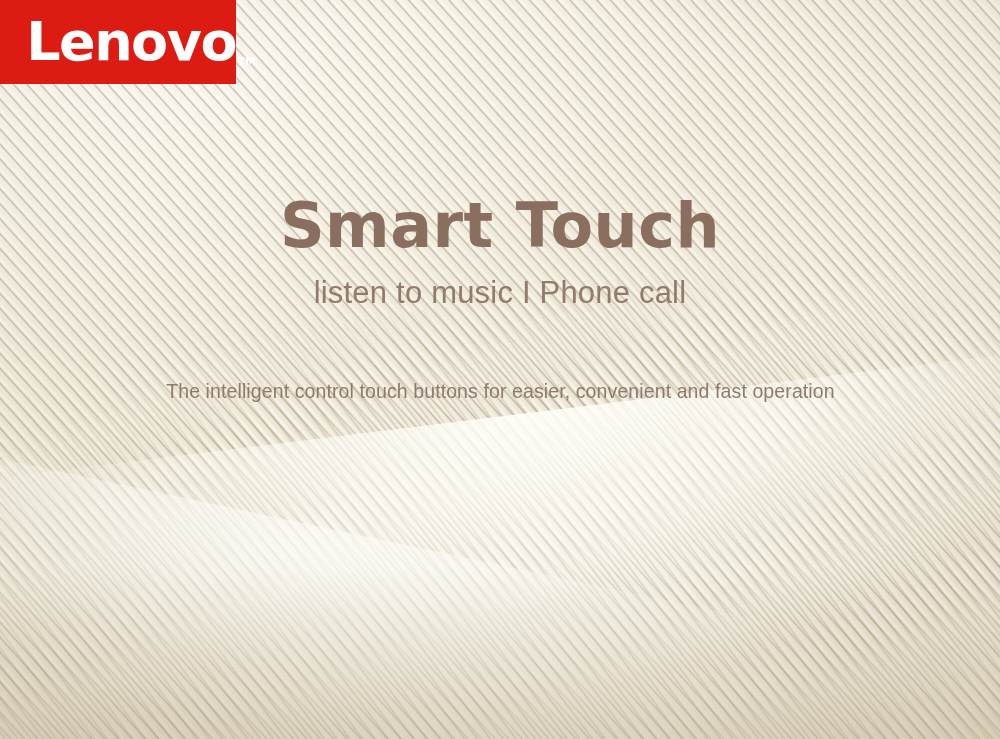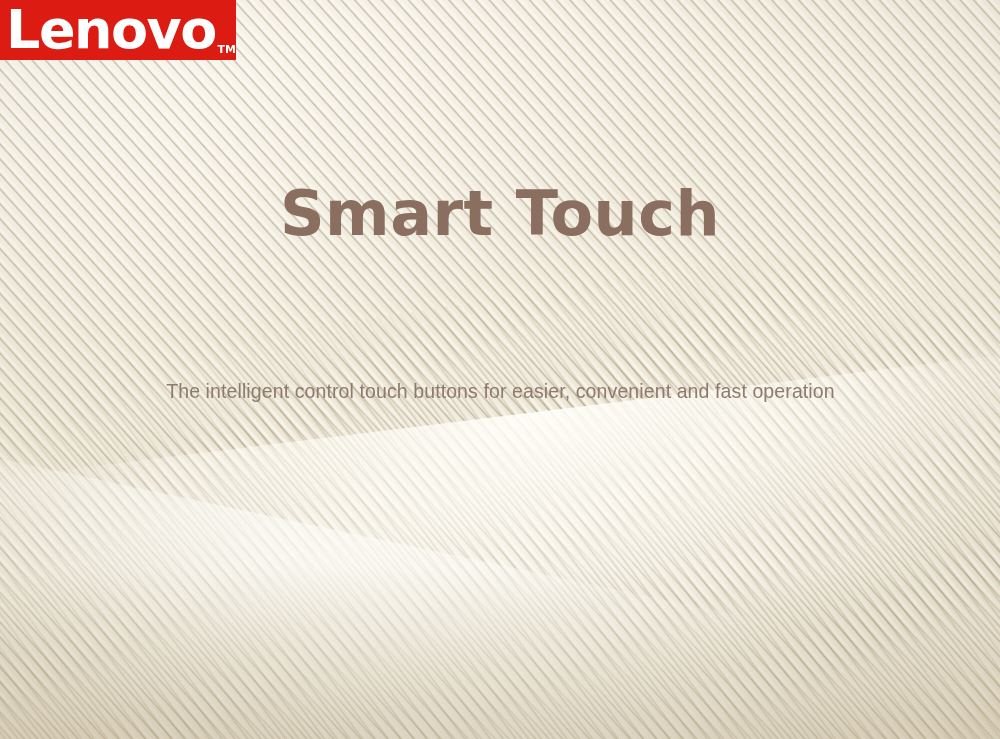--- a/index.html
+++ b/index.html
@@ -99,25 +99,25 @@
     background: radial-gradient(ellipse 85% 75% at 50% 35%, rgba(0,0,0,0) 45%, rgba(148,133,103,0.12) 100%);
     pointer-events: none;
   }
 
   
   .logo {
     position: absolute;
     left: 0;
     top: 0;
     width: 236px;
-    height: 60px;
+    height: 84px;
     background: #dc1c12;
     display: flex;
     align-items: center;
-    justify-content: flex-start;
+    justify-content: flex-end;
     box-sizing: border-box;
     padding-left: 6px;
   }
   .logo-wordmark {
     position: relative;
     display: inline-block;
     color: #ffffff;
     font-family: "DejaVu Sans", sans-serif;
     font-weight: 700;
     font-size: 54px;
@@ -137,21 +137,21 @@
 
   
   .content {
     position: absolute;
     left: 0;
     right: 0;
     top: 178px;
     text-align: center;
   }
   .title {
-    margin: 0;
+    margin: 12px;
     color: #8a6e60;
     font-family: "DejaVu Sans", sans-serif;
     font-weight: 700;
     font-size: 62px;
     line-height: 72px;
     letter-spacing: 0.5px;
   }
   .subtitle {
     margin: 2px 0 0 0;
     color: #937a6c;
@@ -193,16 +193,17 @@
   <div class="tex-fold-2"></div>
   <div class="tex-shade-bottom"></div>
   <div class="tex-vignette"></div>
 
   <div class="logo">
     <span class="logo-wordmark"><span>Lenovo</span><span class="logo-tm">TM</span></span>
   </div>
 
   <div class="content">
     <h1 class="title">Smart Touch</h1>
+    <p class="subtitle">listen to music I Phone call</p>
     <p class="description"><span>The intelligent control touch buttons for easier, convenient and fast operation</span></p>
   </div>
 
 </div>
 
 </body></html>

